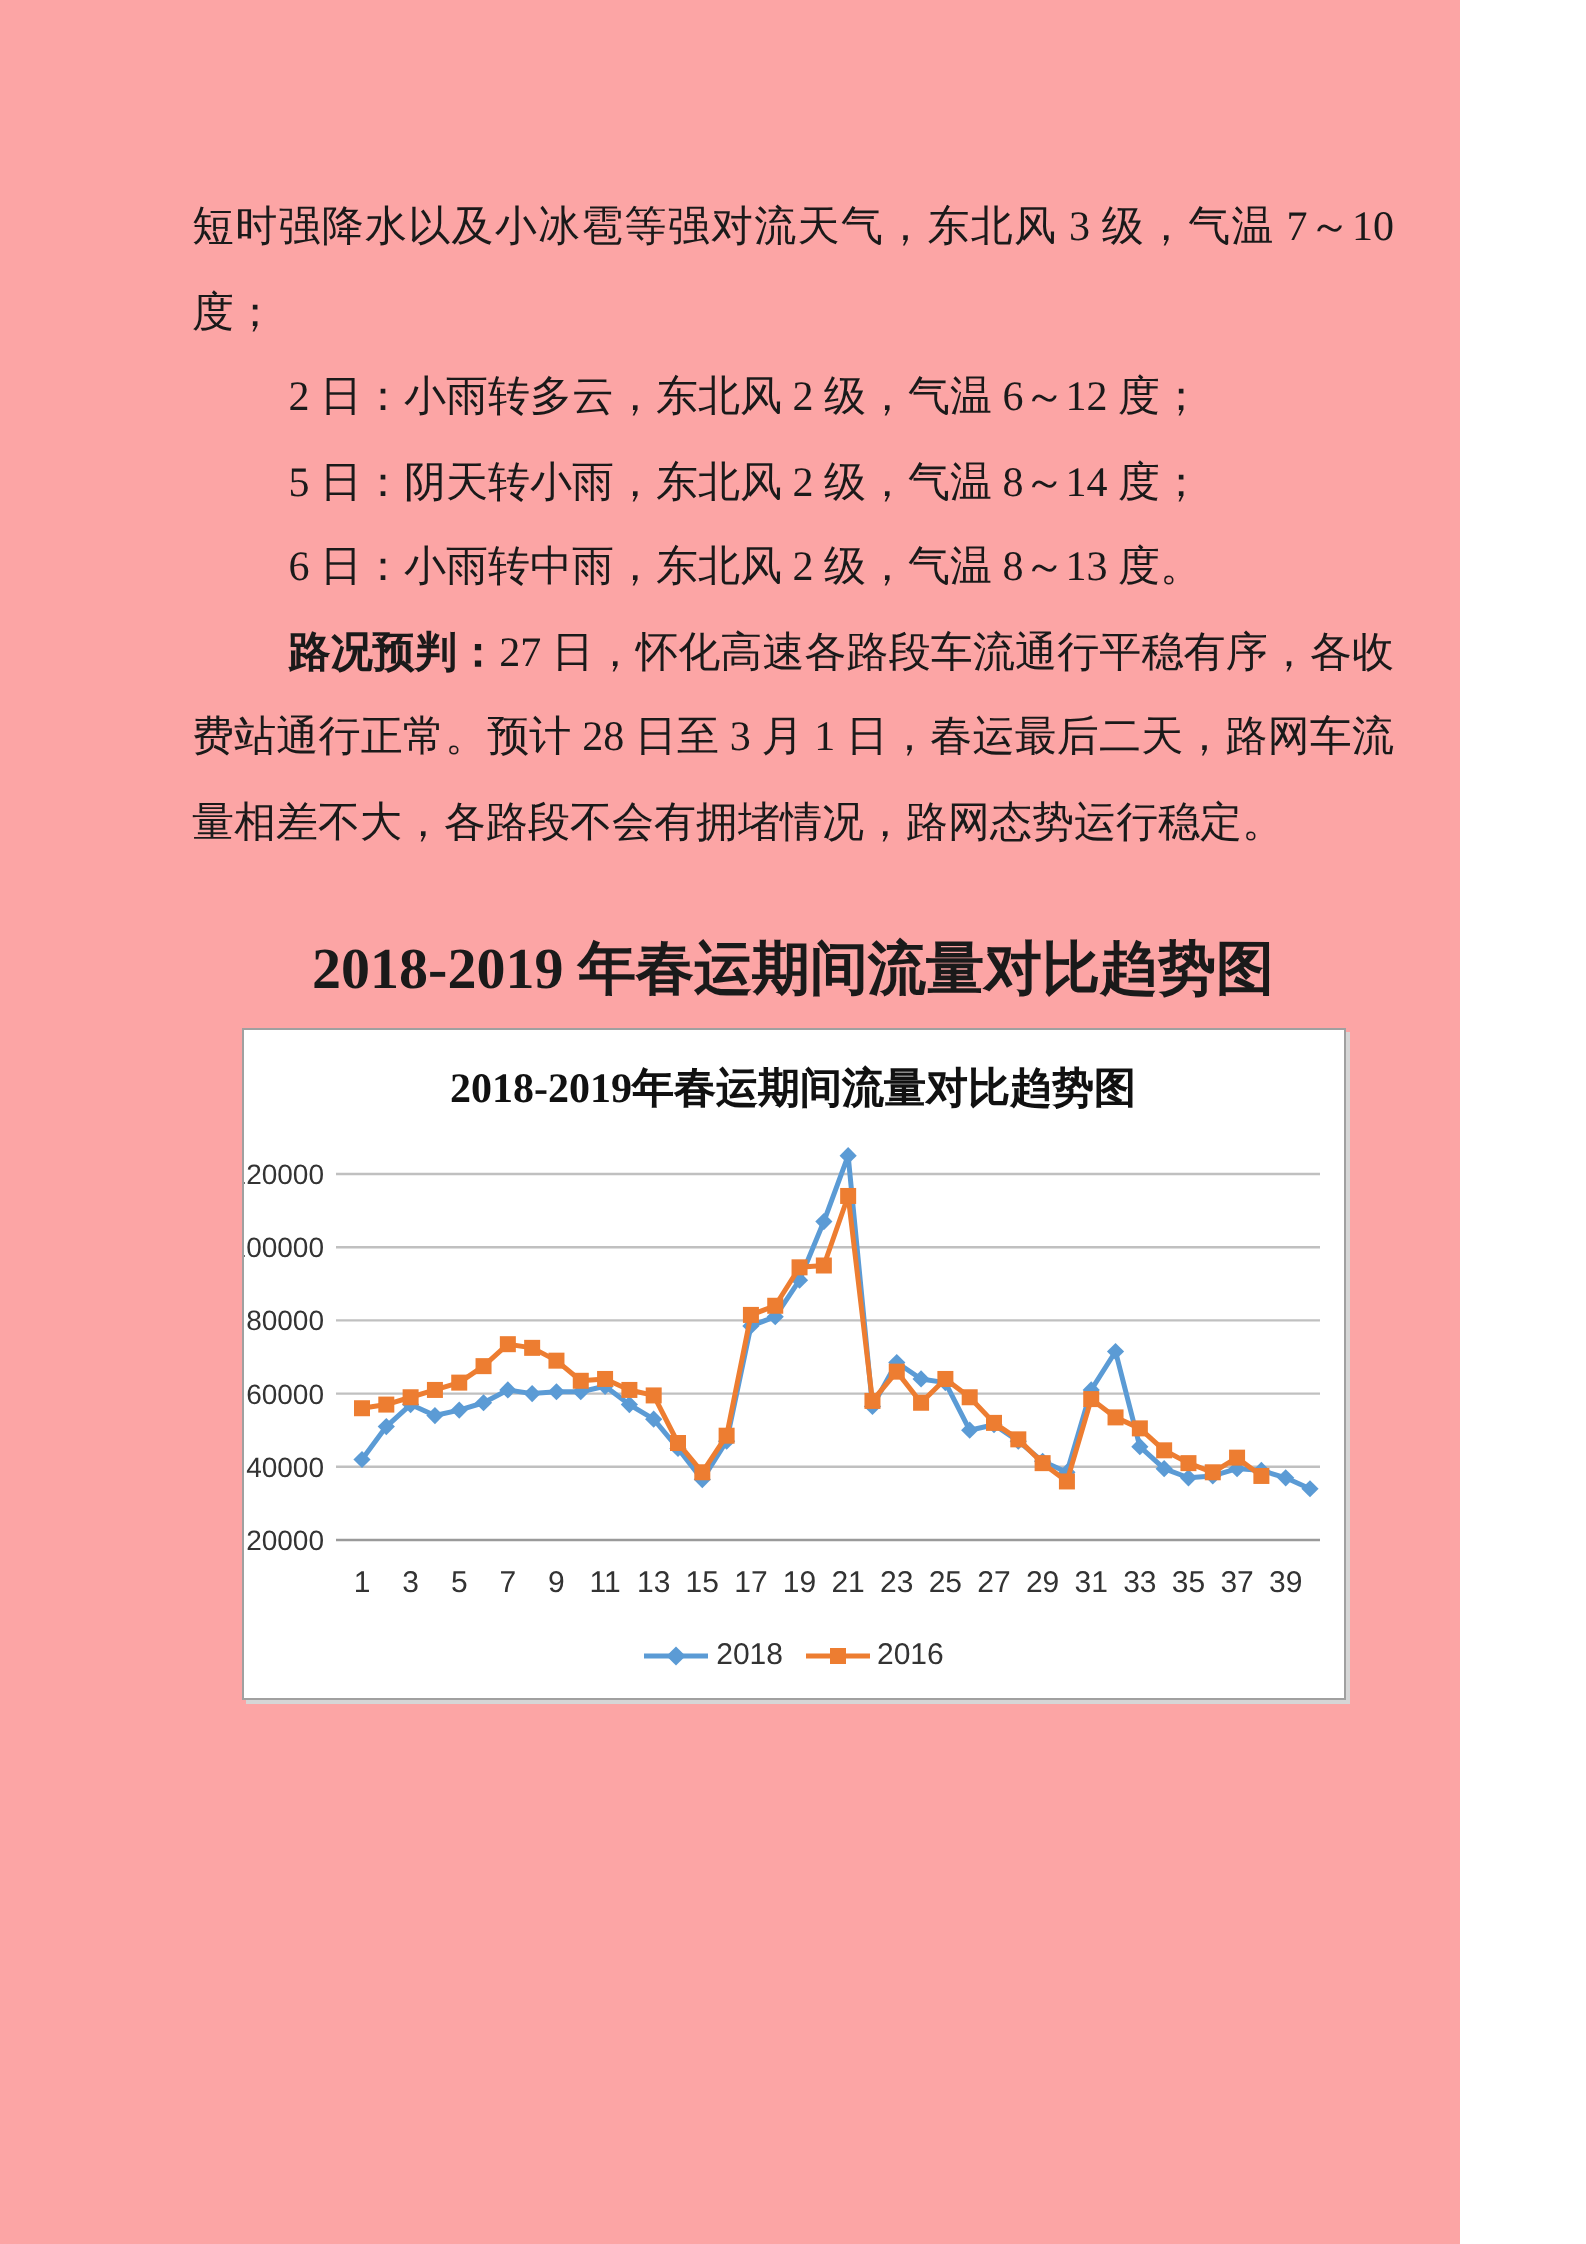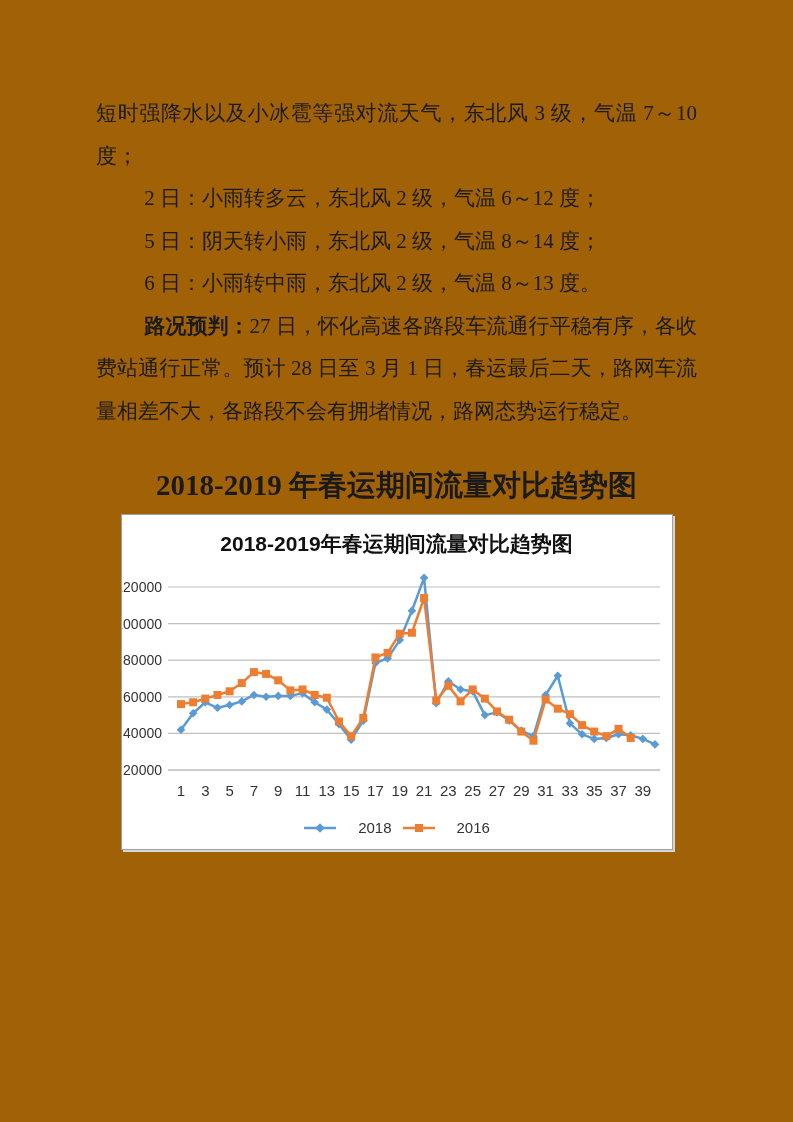--- a/index.html
+++ b/index.html
@@ -1,47 +1,47 @@
 <!DOCTYPE html>
 <html><head>
 <meta charset="utf-8">
 <style>
   html,body{margin:0;padding:0;background:#ffffff;}
   .page{
-    position:relative;width:793px;height:1122px;background:#a16207;overflow:hidden;
+    position:relative;width:730px;height:1122px;background:#fca5a5;overflow:hidden;
     font-family:"Liberation Serif","DejaVu Serif",serif;color:#1a1a1a;
   }
   .doc{position:absolute;left:96px;top:92px;width:601px;}
   .doc p{
     margin:0;font-size:21px;line-height:42.5px;text-align:justify;
     font-family:"Liberation Serif","DejaVu Serif",serif;
   }
   .doc p.ind{text-indent:2.3em;}
   .bold{font-weight:bold;}
   .chart-heading{
     margin-top:38px;text-align:center;font-weight:bold;font-size:29px;line-height:30px;
   }
   .chart-box{
     position:relative;width:550px;height:334px;margin:14px auto 0;
     border:1px solid #a0a0a0;background:#ffffff;
     box-shadow:2px 2px 0 #d6d6d6;box-sizing:content-box;
   }
   .chart-title{
     position:absolute;top:15px;left:0;width:100%;text-align:center;
     font-weight:bold;font-size:21px;color:#111;
-    font-family:Liberation Sans, sans-serif;
+    font-family:Liberation Serif, serif;
   }
   .chart-svg{position:absolute;left:0;top:0;width:550px;height:334px;
     font-family:"Liberation Sans","DejaVu Sans",sans-serif;}
   .legend{
     position:absolute;bottom:13px;left:0;width:100%;
     display:flex;justify-content:center;align-items:center;gap:10px;
     font-family:"Liberation Sans","DejaVu Sans",sans-serif;font-size:15px;color:#333;
   }
-  .legend-item{display:flex;align-items:center;gap:21px;}
+  .legend-item{display:flex;align-items:center;gap:3px;}
   .legend-icon{width:34px;height:12px;display:block;}
 </style>
 </head>
 <body>
 
 <div class="page">
   <div class="doc">
 
     <p>短时强降水以及小冰雹等强对流天气，东北风 3 级，气温 7～10 度；</p>
     <p class="ind">2 日：小雨转多云，东北风 2 级，气温 6～12 度；</p>

